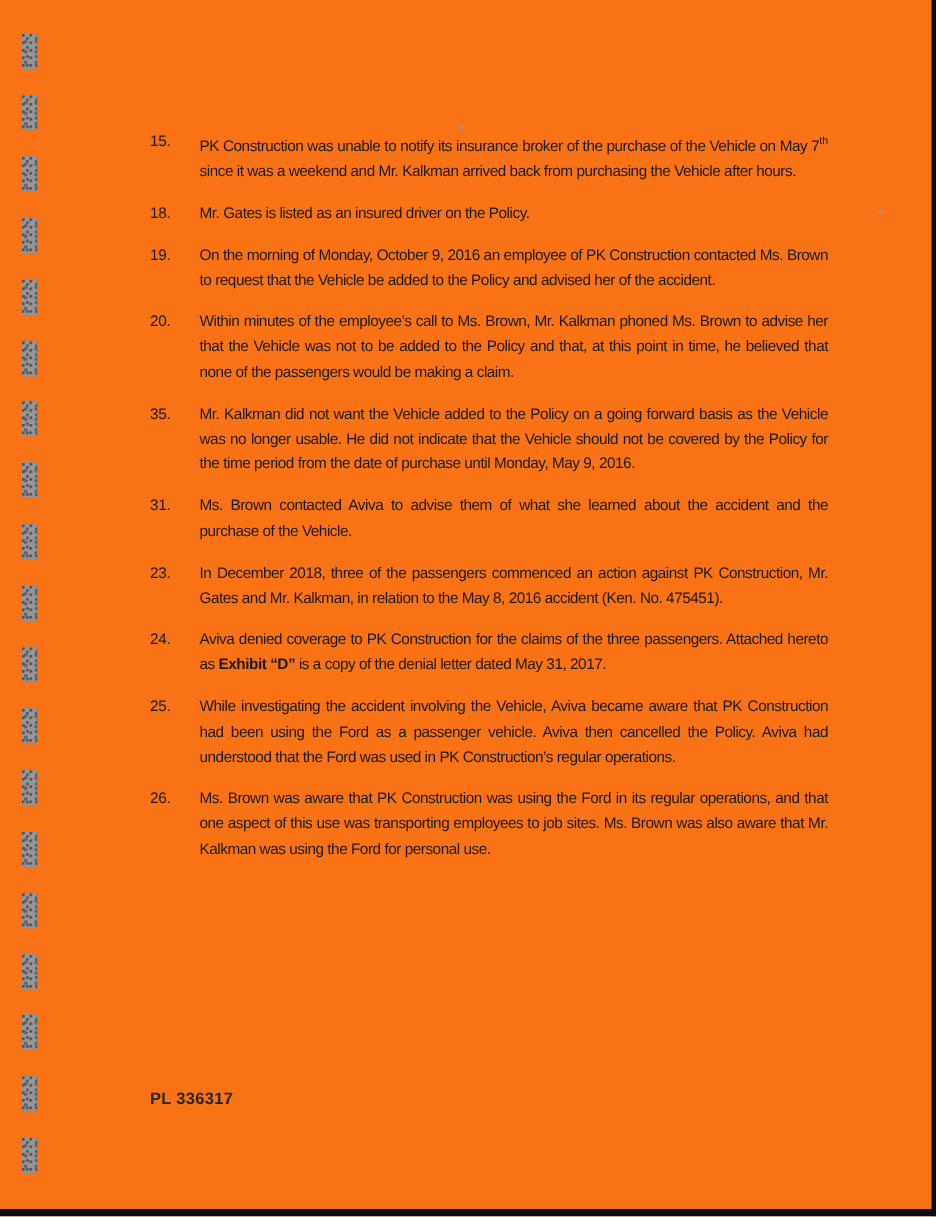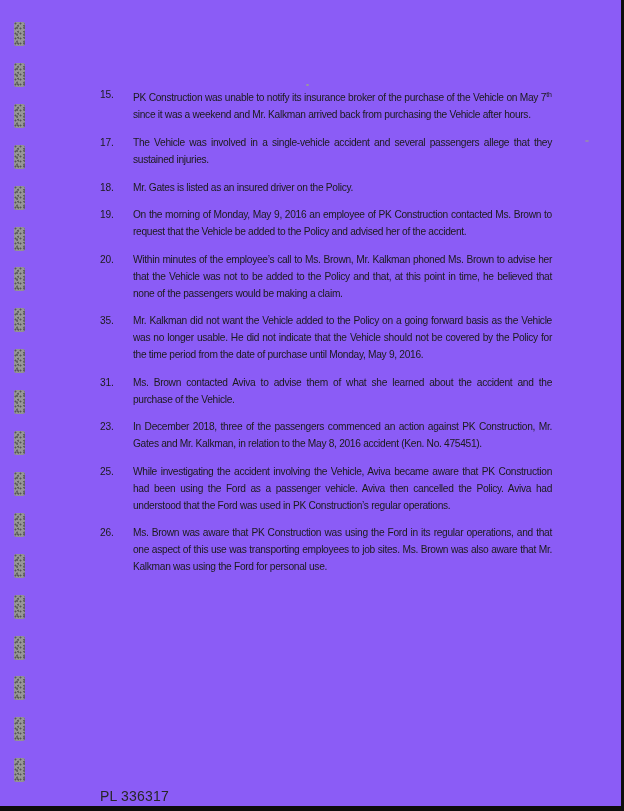--- a/index.html
+++ b/index.html
@@ -4,21 +4,21 @@
 <style>
   html, body {
     margin: 0;
     padding: 0;
     background: #ffffff;
   }
   .page {
     position: relative;
     width: 624px;
     height: 811px;
-    background: #8b5cf6;
+    background: #f97316;
     overflow: hidden;
     font-family: "Liberation Sans", sans-serif;
     color: #1b1b1b;
   }
   
   .binding-strip {
     position: absolute;
     left: 0; top: 0; bottom: 0;
     width: 40px;
   }
@@ -62,23 +62,23 @@
   }
   .para-text span.b { font-weight: bold; }
   .para-text span.sup {
     vertical-align: super;
     font-size: 7px;
     letter-spacing: 0;
   }
   .footer-code {
     position: absolute;
     left: 100px;
-    top: 788px;
-    font-size: 14px;
-    font-weight: normal;
+    top: 727px;
+    font-size: 11px;
+    font-weight: bold;
     letter-spacing: 0.2px;
     color: #262626;
   }
   
   .scan-edge-right {
     position: absolute;
     right: 0; top: 0; bottom: 0;
     width: 3px;
     background: #0d0d0d;
   }
@@ -123,33 +123,29 @@
       <div class="hole" style="top: 758.2px;"></div>
     </div>
 
   <div class="content">
   <div class="para">
     <div class="para-num">15.</div>
     <div class="para-text"><span>PK Construction was unable to notify its insurance broker of the purchase of the Vehicle on May 7</span><span class="sup">th</span><span> since it was a weekend and Mr. Kalkman arrived back from purchasing the Vehicle after hours.</span></div>
   </div>
 
 
-  <div class="para">
-    <div class="para-num">17.</div>
-    <div class="para-text"><span>The Vehicle was involved in a single-vehicle accident and several passengers allege that they sustained injuries.</span></div>
-  </div>
 
   <div class="para">
     <div class="para-num">18.</div>
     <div class="para-text"><span>Mr. Gates is listed as an insured driver on the Policy.</span></div>
   </div>
 
   <div class="para">
     <div class="para-num">19.</div>
-    <div class="para-text"><span>On the morning of Monday, May 9, 2016 an employee of PK Construction contacted Ms. Brown to request that the Vehicle be added to the Policy and advised her of the accident.</span></div>
+    <div class="para-text"><span>On the morning of Monday, October 9, 2016 an employee of PK Construction contacted Ms. Brown to request that the Vehicle be added to the Policy and advised her of the accident.</span></div>
   </div>
 
   <div class="para">
     <div class="para-num">20.</div>
     <div class="para-text"><span>Within minutes of the employee’s call to Ms. Brown, Mr. Kalkman phoned Ms. Brown to advise her that the Vehicle was not to be added to the Policy and that, at this point in time, he believed that none of the passengers would be making a claim.</span></div>
   </div>
 
   <div class="para">
     <div class="para-num">35.</div>
     <div class="para-text"><span>Mr. Kalkman did not want the Vehicle added to the Policy on a going forward basis as the Vehicle was no longer usable. He did not indicate that the Vehicle should not be covered by the Policy for the time period from the date of purchase until Monday, May 9, 2016.</span></div>
@@ -158,20 +154,24 @@
   <div class="para">
     <div class="para-num">31.</div>
     <div class="para-text"><span>Ms. Brown contacted Aviva to advise them of what she learned about the accident and the purchase of the Vehicle.</span></div>
   </div>
 
   <div class="para">
     <div class="para-num">23.</div>
     <div class="para-text"><span>In December 2018, three of the passengers commenced an action against PK Construction, Mr. Gates and Mr. Kalkman, in relation to the May 8, 2016 accident (Ken. No. 475451).</span></div>
   </div>
 
+  <div class="para">
+    <div class="para-num">24.</div>
+    <div class="para-text"><span>Aviva denied coverage to PK Construction for the claims of the three passengers. Attached hereto as </span><span class="b">Exhibit “D”</span><span> is a copy of the denial letter dated May 31, 2017.</span></div>
+  </div>
 
   <div class="para">
     <div class="para-num">25.</div>
     <div class="para-text"><span>While investigating the accident involving the Vehicle, Aviva became aware that PK Construction had been using the Ford as a passenger vehicle.  Aviva then cancelled the Policy. Aviva had understood that the Ford was used in PK Construction’s regular operations.</span></div>
   </div>
 
   <div class="para">
     <div class="para-num">26.</div>
     <div class="para-text"><span>Ms. Brown was aware that PK Construction was using the Ford in its regular operations, and that one aspect of this use was transporting employees to job sites. Ms. Brown was also aware that Mr. Kalkman was using the Ford for personal use.</span></div>
   </div>

